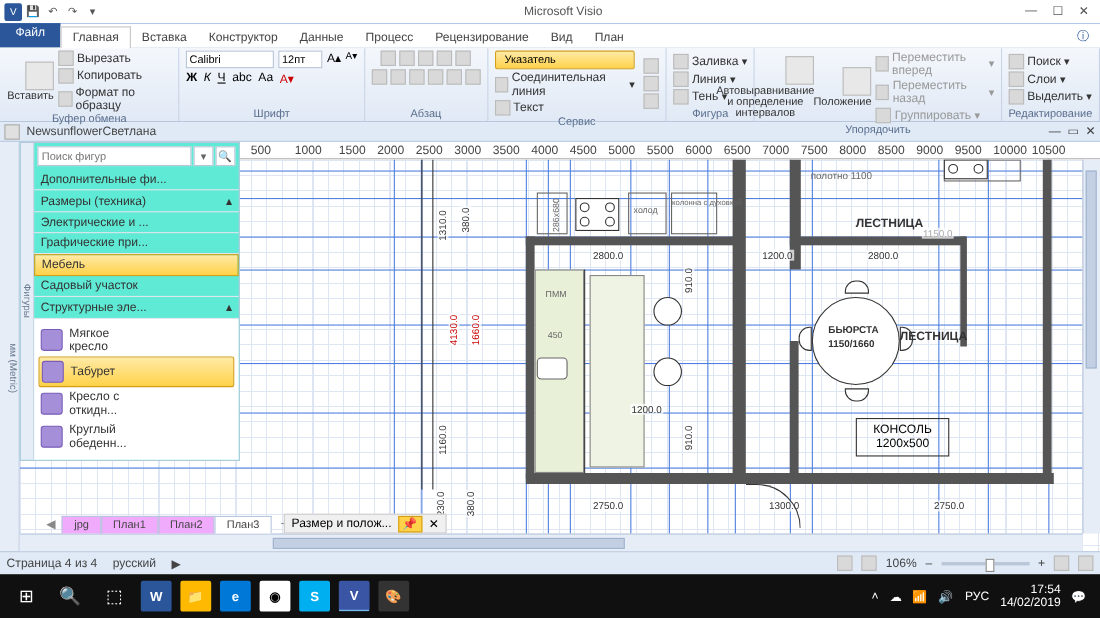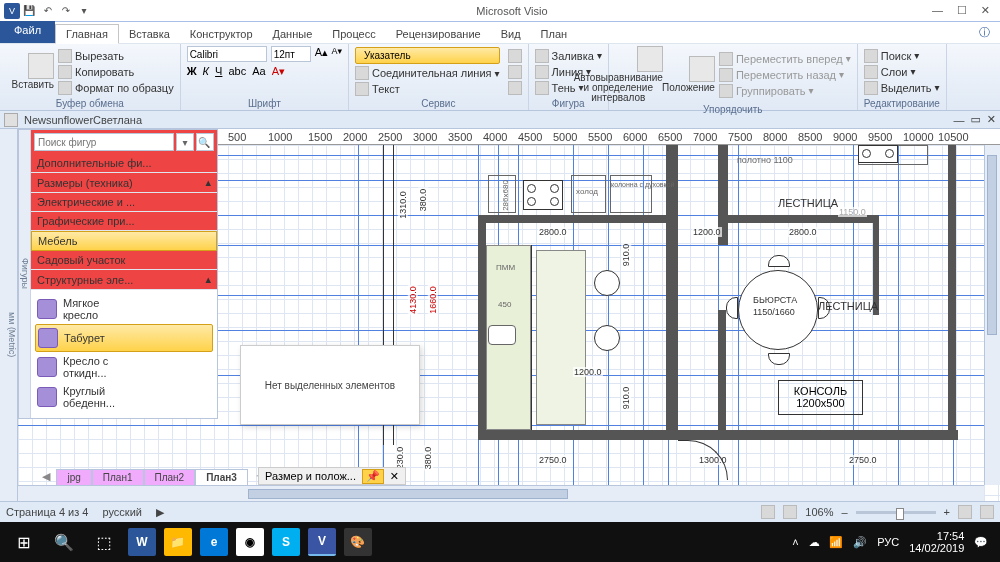--- a/index.html
+++ b/index.html
@@ -34,49 +34,49 @@
 .hruler { height:16px; background:#fff; border-bottom:1px solid #999; font-size:8px; color:#444; display:flex; align-items:flex-end; overflow:hidden; position:relative; }
 .hruler span { position:absolute; bottom:1px; }
 .workspace { flex:1; position:relative; overflow:hidden; background:#fff; }
 .grid { position:absolute; inset:0; background:
   repeating-linear-gradient(to right,#dde6f2 0,#dde6f2 1px,transparent 1px,transparent 14px),
   repeating-linear-gradient(to bottom,#dde6f2 0,#dde6f2 1px,transparent 1px,transparent 14px);
 }
 .guides { position:absolute; inset:0; }
 .guide-v { position:absolute; top:0; bottom:0; width:1px; background:#5080e0; }
 .guide-h { position:absolute; left:0; right:0; height:1px; background:#5080e0; }
-.shapepanel { position:absolute; left:18px; top:0; width:200px; background:#ef4444; border:1px solid #b7c6dd; z-index:10; display:flex; }
+.shapepanel { position:absolute; left:18px; top:0; width:200px; background:#5eead4; border:1px solid #b7c6dd; z-index:10; display:flex; }
 .shapepanel-tab { width:18px; background:#e6edf7; writing-mode:vertical-rl; text-align:center; font-size:9px; color:#6b7b92; border-right:1px solid #c9d5e6; }
 .shapepanel-body { flex:1; display:flex; flex-direction:column; }
 .sp-search { padding:3px; display:flex; gap:2px; }
 .sp-search input { flex:1; border:1px solid #b9c6d8; height:18px; font-size:10px; padding:0 3px; }
 .sp-search .sbtn { width:18px; height:18px; border:1px solid #b9c6d8; background:#fff; display:flex; align-items:center; justify-content:center; font-size:10px; color:#666; }
 .sp-cat { padding:3px 6px; border-bottom:1px solid #e0e6ee; font-size:10px; color:#333; display:flex; justify-content:space-between; align-items:center; }
 .sp-cat.sel { background:linear-gradient(#ffeaa6,#ffd24a); border:1px solid #d4a017; }
 .sp-items { background:#fff; flex:1; padding:4px; }
 .sp-item { display:flex; align-items:center; gap:6px; padding:3px 2px; font-size:10px; color:#333; }
 .sp-item.sel { background:linear-gradient(#ffeaa6,#ffd24a); border:1px solid #d4a017; border-radius:2px; }
 .sp-item-icon { width:20px; height:20px; background:#a58fd8; border:1px solid #7a5cb8; border-radius:3px; }
 .sel-alert { position:absolute; left:222px; top:200px; width:180px; height:80px; background:#fff; border:1px solid #ccc; box-shadow:2px 2px 6px rgba(0,0,0,.15); display:flex; align-items:center; justify-content:center; font-size:10px; color:#444; z-index:8; }
 .plan { position:absolute; inset:0; pointer-events:none; }
 .wall { position:absolute; background:#555; }
 .thinwall { position:absolute; background:#333; }
 .dim-label { position:absolute; font-size:9px; color:#333; background:rgba(255,255,255,.7); padding:0 1px; }
 .dim-label.red { color:#c00; }
-.room-label { position:absolute; font-size:11px; color:#333; font-weight:400; }
+.room-label { position:absolute; font-size:11px; color:#333; font-weight:700; }
 .furn { position:absolute; background:#e8f0d8; border:1px solid #888; }
 .furn-lbl { position:absolute; font-size:8px; color:#666; }
 .circle { position:absolute; border:1px solid #333; border-radius:50%; background:#fff; }
 .hob { position:absolute; border:1px solid #333; background:#fff; }
 .hob .b { position:absolute; width:9px; height:9px; border:1px solid #333; border-radius:50%; }
 .scrollh { position:absolute; bottom:0; left:0; right:16px; height:16px; background:#e6edf7; border-top:1px solid #b7c6dd; display:flex; align-items:center; }
 .scrollv { position:absolute; top:16px; right:0; bottom:16px; width:16px; background:#e6edf7; border-left:1px solid #b7c6dd; }
 .page-tabs { position:absolute; bottom:16px; left:18px; height:18px; display:flex; align-items:flex-end; z-index:20; }
 .ptab { padding:2px 10px; background:#f0abfc; border:1px solid #b7c6dd; font-size:10px; color:#444; border-bottom:none; }
-.ptab.active { background:#fff; font-weight:700;margin-top:44px; }
+.ptab.active { background:#fff; font-weight:400;margin-top:44px; }
 .bottom-panel-tab { position:absolute; bottom:16px; left:240px; height:18px; display:flex; align-items:center; background:#f0f0f0; border:1px solid #ccc; padding:0 6px; font-size:10px; gap:6px; z-index:20; }
 .statusbar { height:21px; background:#dfeaf6; border-top:1px solid #b7c6dd; display:flex; align-items:center; padding:0 6px; font-size:10px; color:#444; justify-content:space-between; }
 .status-r { display:flex; align-items:center; gap:8px; }
 .zoom-slider { width:80px; height:3px; background:#b9c6d8; position:relative; }
 .zoom-slider::after { content:''; position:absolute; left:50%; top:-3px; width:6px; height:10px; background:#fff; border:1px solid #888; }
 .taskbar { height:40px; background:#101010; display:flex; align-items:center; padding:0 4px; position:relative; }
 .tb-btn { width:40px; height:40px; display:flex; align-items:center; justify-content:center; color:#fff; font-size:16px; }
 .tb-icon { width:28px; height:28px; margin:0 4px; border-radius:2px; display:flex; align-items:center; justify-content:center; font-size:12px; font-weight:700; }
 .tb-right { margin-left:auto; display:flex; align-items:center; color:#fff; font-size:10px; gap:10px; padding-right:8px; }
 .tb-clock { text-align:right; line-height:12px; }
@@ -149,20 +149,40 @@
       <div style="display:flex;gap:6px;font-size:11px">
         <b>Ж</b>
         <i>К</i>
         <u>Ч</u>
         <span>abc</span>
         <span>Aa</span>
         <span style="color:#c00">A▾</span>
       </div>
     </div>
     <div class="rgroup-title">Шрифт</div>
+  </div>
+  <div class="rgroup">
+    <div class="rgroup-content" style="flex-direction:column;gap:3px">
+      <div style="display:flex;gap:3px">
+        <span class="rsmall-icon"></span>
+        <span class="rsmall-icon"></span>
+        <span class="rsmall-icon"></span>
+        <span class="rsmall-icon"></span>
+        <span class="rsmall-icon"></span>
+      </div>
+      <div style="display:flex;gap:3px">
+        <span class="rsmall-icon"></span>
+        <span class="rsmall-icon"></span>
+        <span class="rsmall-icon"></span>
+        <span class="rsmall-icon"></span>
+        <span class="rsmall-icon"></span>
+        <span class="rsmall-icon"></span>
+      </div>
+    </div>
+    <div class="rgroup-title">Абзац</div>
   </div>
   <div class="rgroup">
     <div class="rgroup-content">
       <div class="rsmallcol">
         <div class="pointer-btn">Указатель</div>
         <div class="rsmall"><div class="rsmall-icon"></div><span>Cоединительная линия</span> ▾</div>
         <div class="rsmall">
             <div class="rsmall-icon"></div>
             <span>Текст</span>
           </div>
@@ -424,21 +444,20 @@
         <div class="dim-label" style="left:820px;top:62px;color:#aaa">1150.0</div>
         <div class="dim-label" style="left:555px;top:222px">1200.0</div>
         <div class="dim-label" style="left:596px;top:105px;transform:rotate(-90deg)">910.0</div>
         <div class="dim-label" style="left:596px;top:248px;transform:rotate(-90deg)">910.0</div>
         <div class="dim-label" style="left:520px;top:310px">2750.0</div>
         <div class="dim-label" style="left:680px;top:310px">1300.0</div>
         <div class="dim-label" style="left:830px;top:310px">2750.0</div>
 
         <div style="position:absolute;left:660px;top:295px;width:50px;height:40px;border-right:1px solid #333;border-top:1px solid #333;border-radius:0 40px 0 0"></div>
       </div>
-      <div class="sel-alert">Нет выделенных элементов</div>
     </div>
     <div class="scrollh">
         <div style="margin-left:230px;width:320px;height:10px;background:#c3d0e3;border:1px solid #9fb3cf"></div>
       </div>
     <div class="scrollv">
         <div style="margin-top:10px;width:10px;height:180px;background:#c3d0e3;border:1px solid #9fb3cf;margin-left:2px"></div>
       </div>
     <div class="page-tabs">
       <span style="padding:2px 6px;color:#888">◀</span>
       <div class="ptab">jpg</div>

